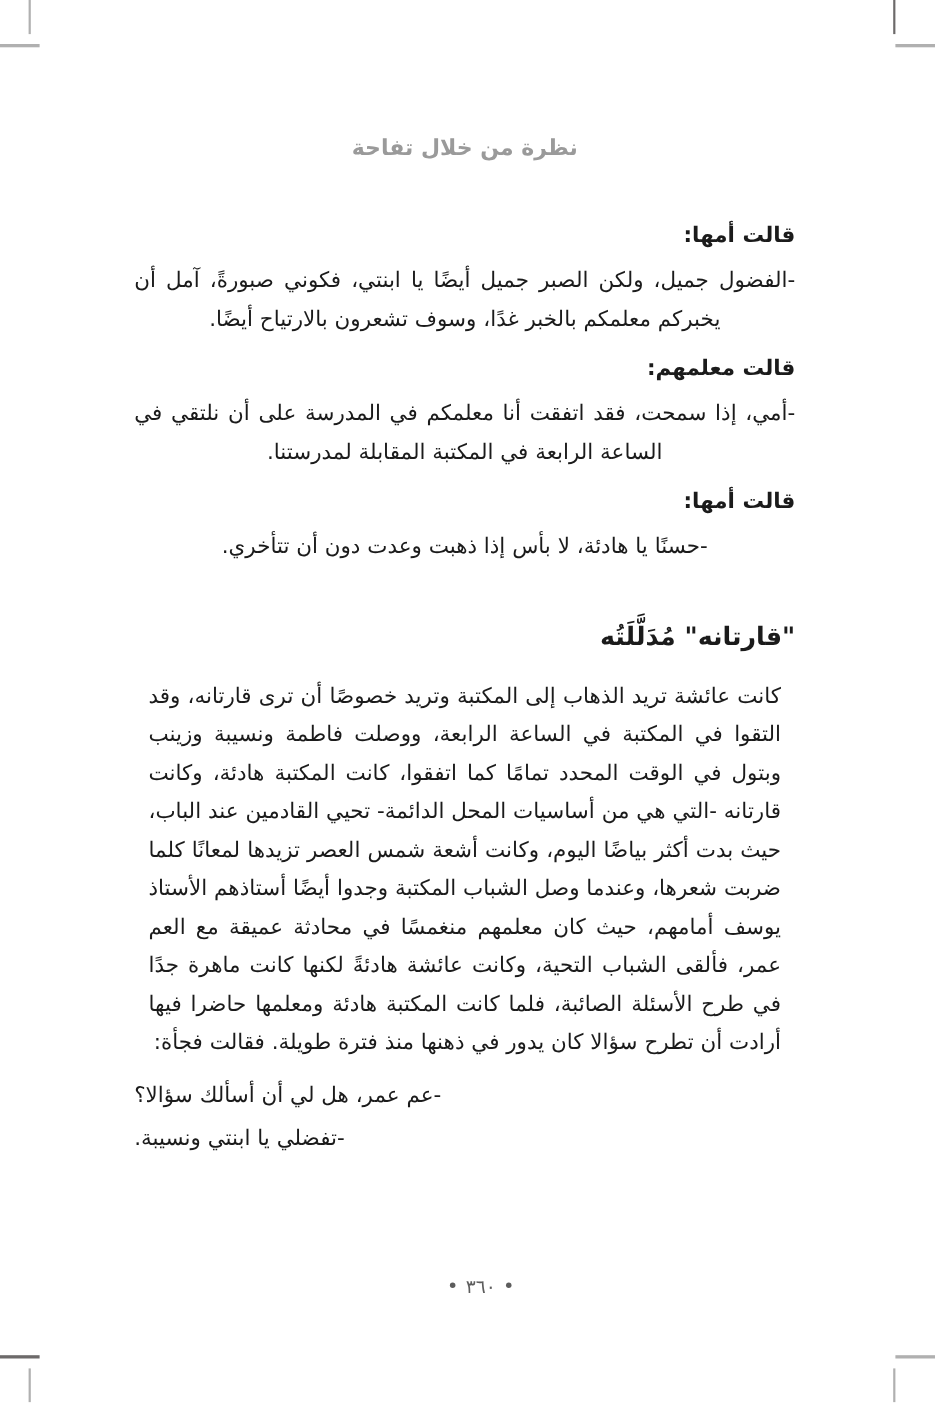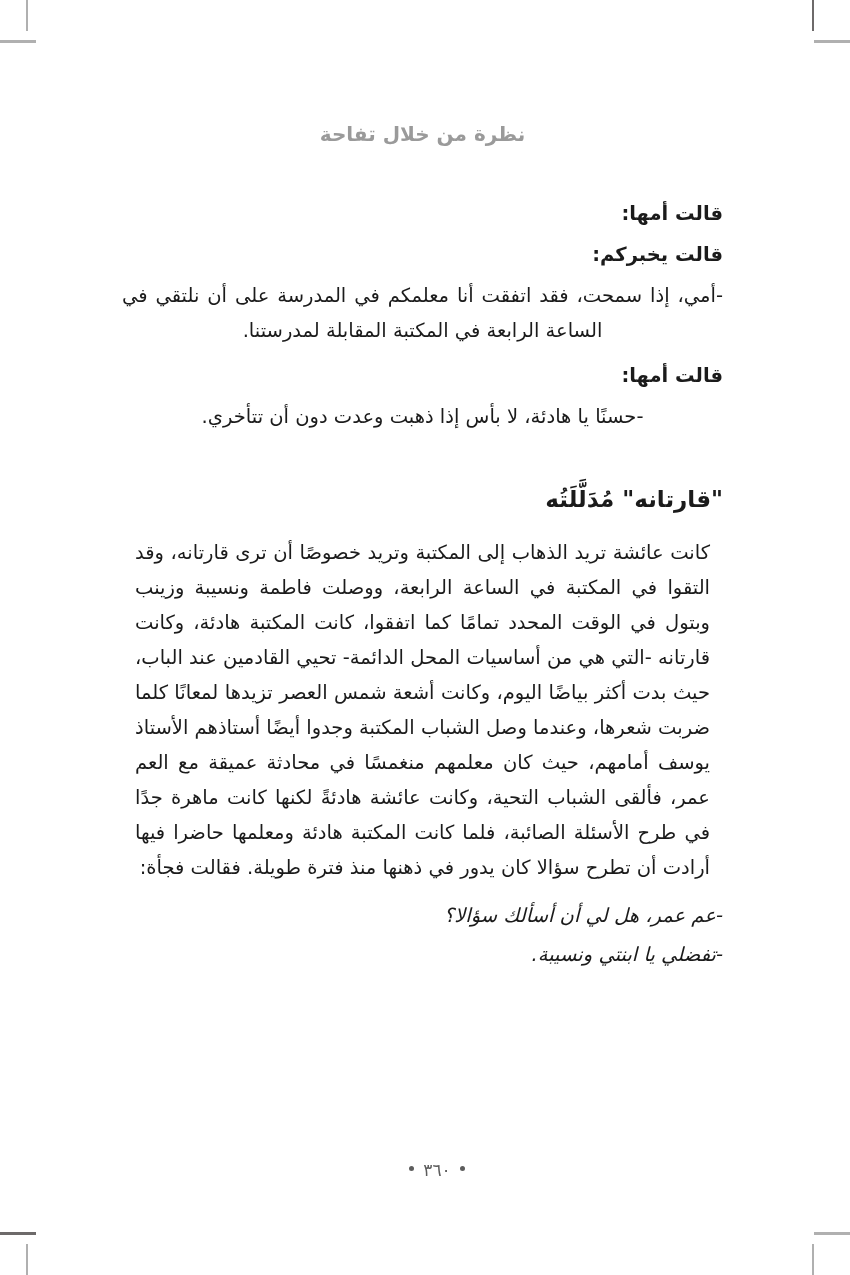--- a/index.html
+++ b/index.html
@@ -100,24 +100,23 @@
     text-align-last: right;
     margin: 13px;
     line-height: 35px;
     font-size: 19.5px;
   }
 
   .closing-block {
     margin-top: 12px;
   }
   .closing-line {
-    text-align: right;
+    text-align: left;
     margin: 0 0 4px 0;
     line-height: 35px;
-    font-style: italic;
   }
 
   
   .folio {
     position: absolute;
     bottom: 95px;
     left: 0;
     width: 850px;
     text-align: center;
     color: #5d5d5d;
@@ -150,22 +149,23 @@
   <div class="crop crop-v crop-br-v"></div>
   <div class="crop crop-h crop-br-h"></div>
 
   <div class="content">
 
     <div class="running-header">نظرة من خلال تفاحة</div>
 
     <div class="body-region">
 
       <p class="speaker-line">قالت أمها:</p>
+      <p class="speech">-الفضول جميل، ولكن الصبر جميل أيضًا يا ابنتي، فكوني صبورةً، آمل أن يخبركم معلمكم بالخبر غدًا، وسوف تشعرون بالارتياح أيضًا.</p>
 
-      <p class="speaker-line">قالت يخبركم:</p>
+      <p class="speaker-line">قالت معلمهم:</p>
       <p class="speech">-أمي، إذا سمحت، فقد اتفقت أنا معلمكم في المدرسة على أن نلتقي في الساعة الرابعة في المكتبة المقابلة لمدرستنا.</p>
 
       <p class="speaker-line">قالت أمها:</p>
       <p class="speech-indent">-حسنًا يا هادئة، لا بأس إذا ذهبت وعدت دون أن تتأخري.</p>
 
       <h2 class="section-heading">"قارتانه" مُدَلَّلَتُه</h2>
 
       <p class="body-paragraph">كانت عائشة تريد الذهاب إلى المكتبة وتريد خصوصًا أن ترى قارتانه، وقد التقوا في المكتبة في الساعة الرابعة، ووصلت فاطمة ونسيبة وزينب وبتول في الوقت المحدد تمامًا كما اتفقوا، كانت المكتبة هادئة، وكانت قارتانه -التي هي من أساسيات المحل الدائمة- تحيي القادمين عند الباب، حيث بدت أكثر بياضًا اليوم، وكانت أشعة شمس العصر تزيدها لمعانًا كلما ضربت شعرها، وعندما وصل الشباب المكتبة وجدوا أيضًا أستاذهم الأستاذ يوسف أمامهم، حيث كان معلمهم منغمسًا في محادثة عميقة مع العم عمر، فألقى الشباب التحية، وكانت عائشة هادئةً لكنها كانت ماهرة جدًا في طرح الأسئلة الصائبة، فلما كانت المكتبة هادئة ومعلمها حاضرا فيها أرادت أن تطرح سؤالا كان يدور في ذهنها منذ فترة طويلة. فقالت فجأة:</p>
 
       <div class="closing-block">

